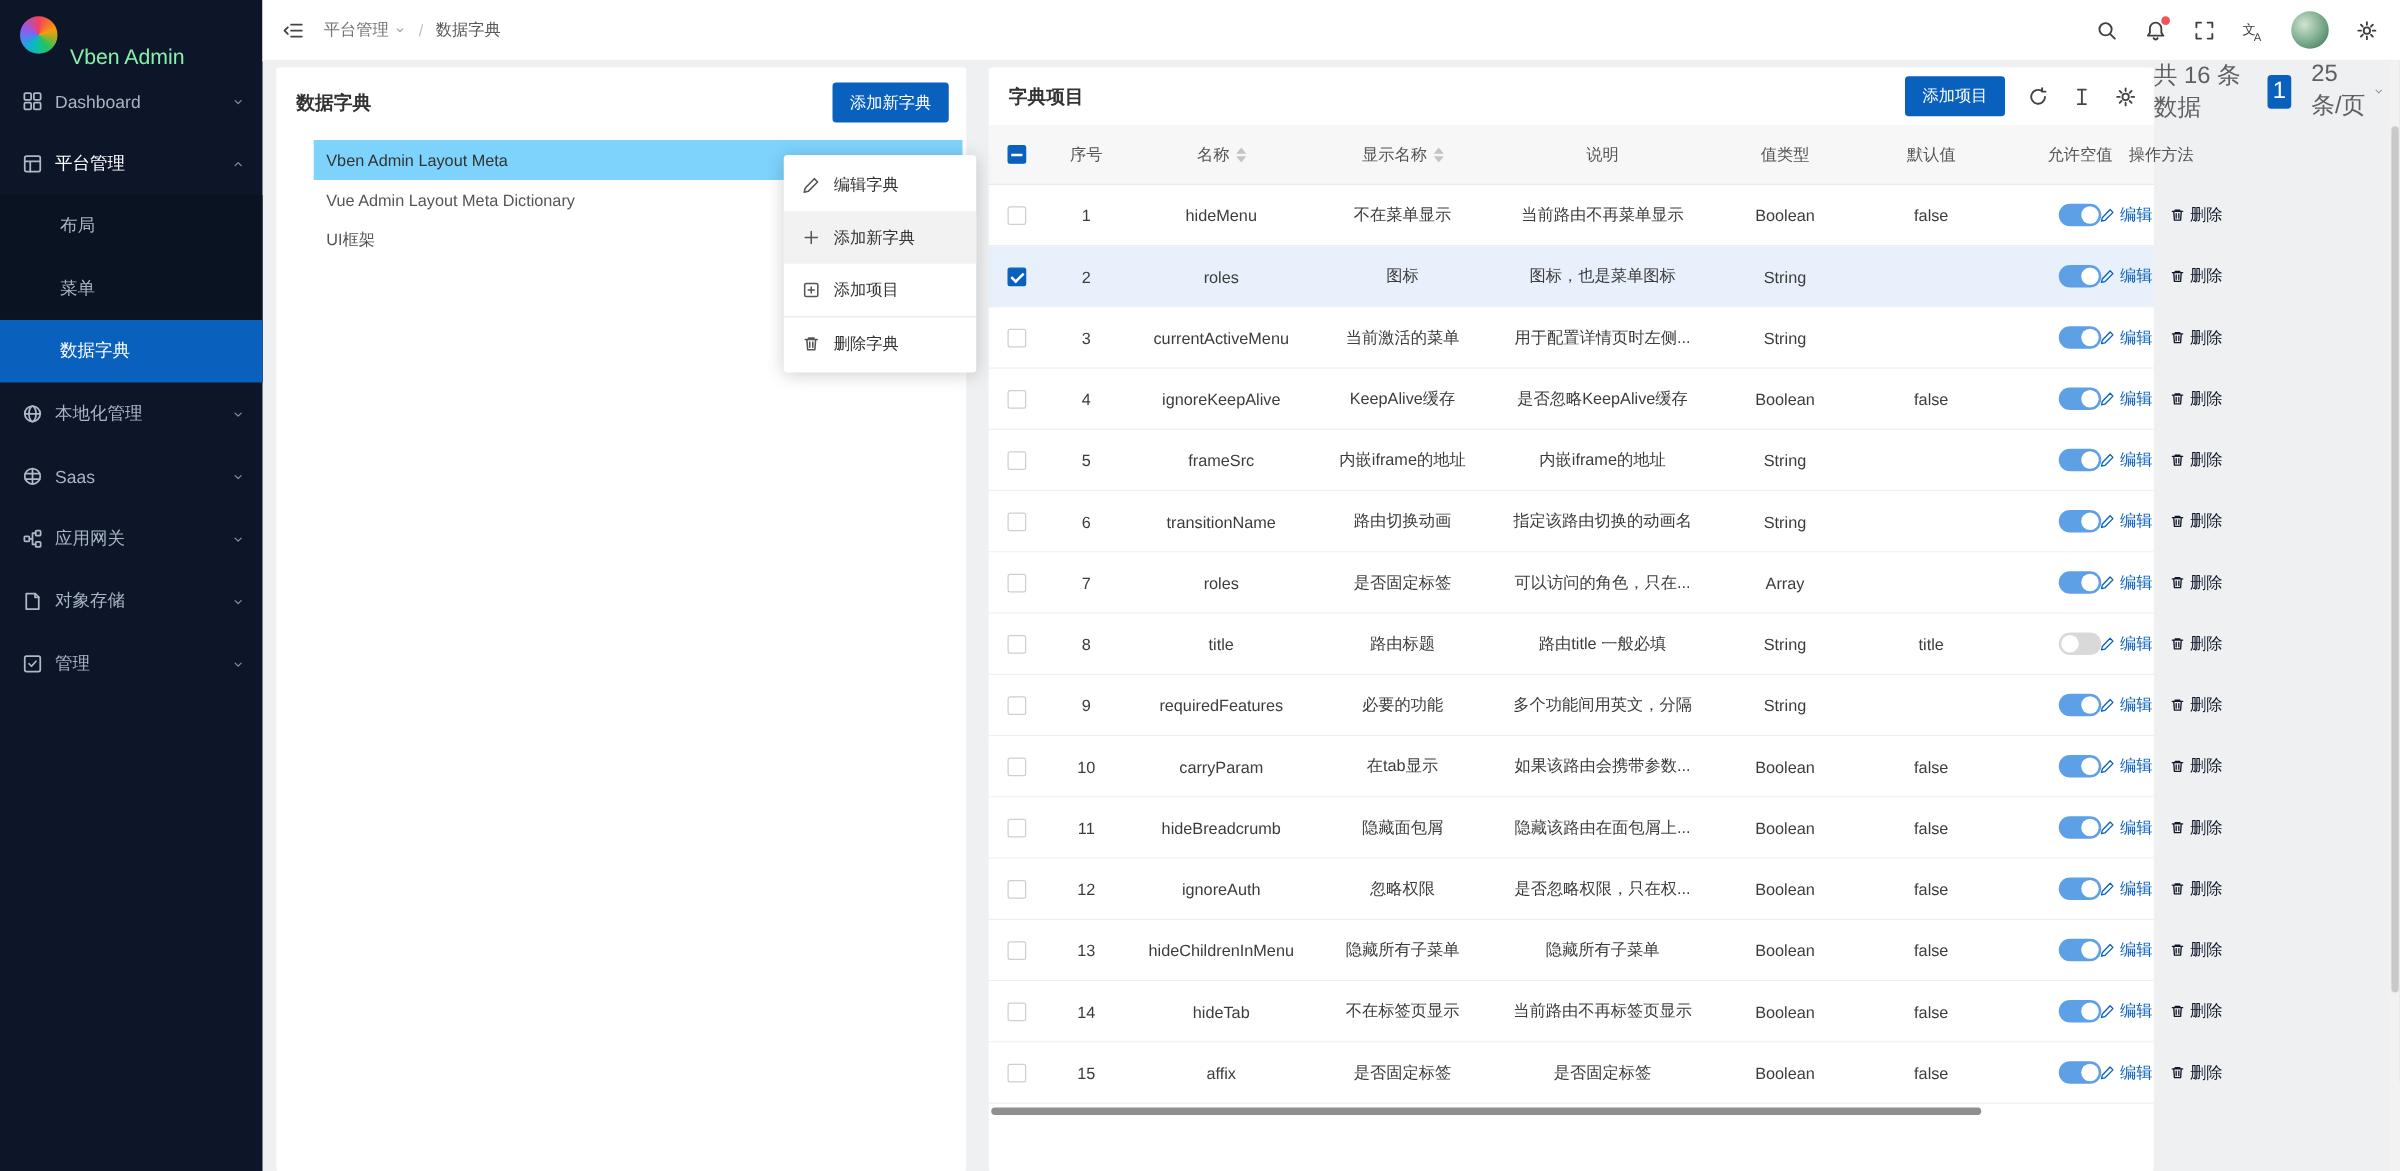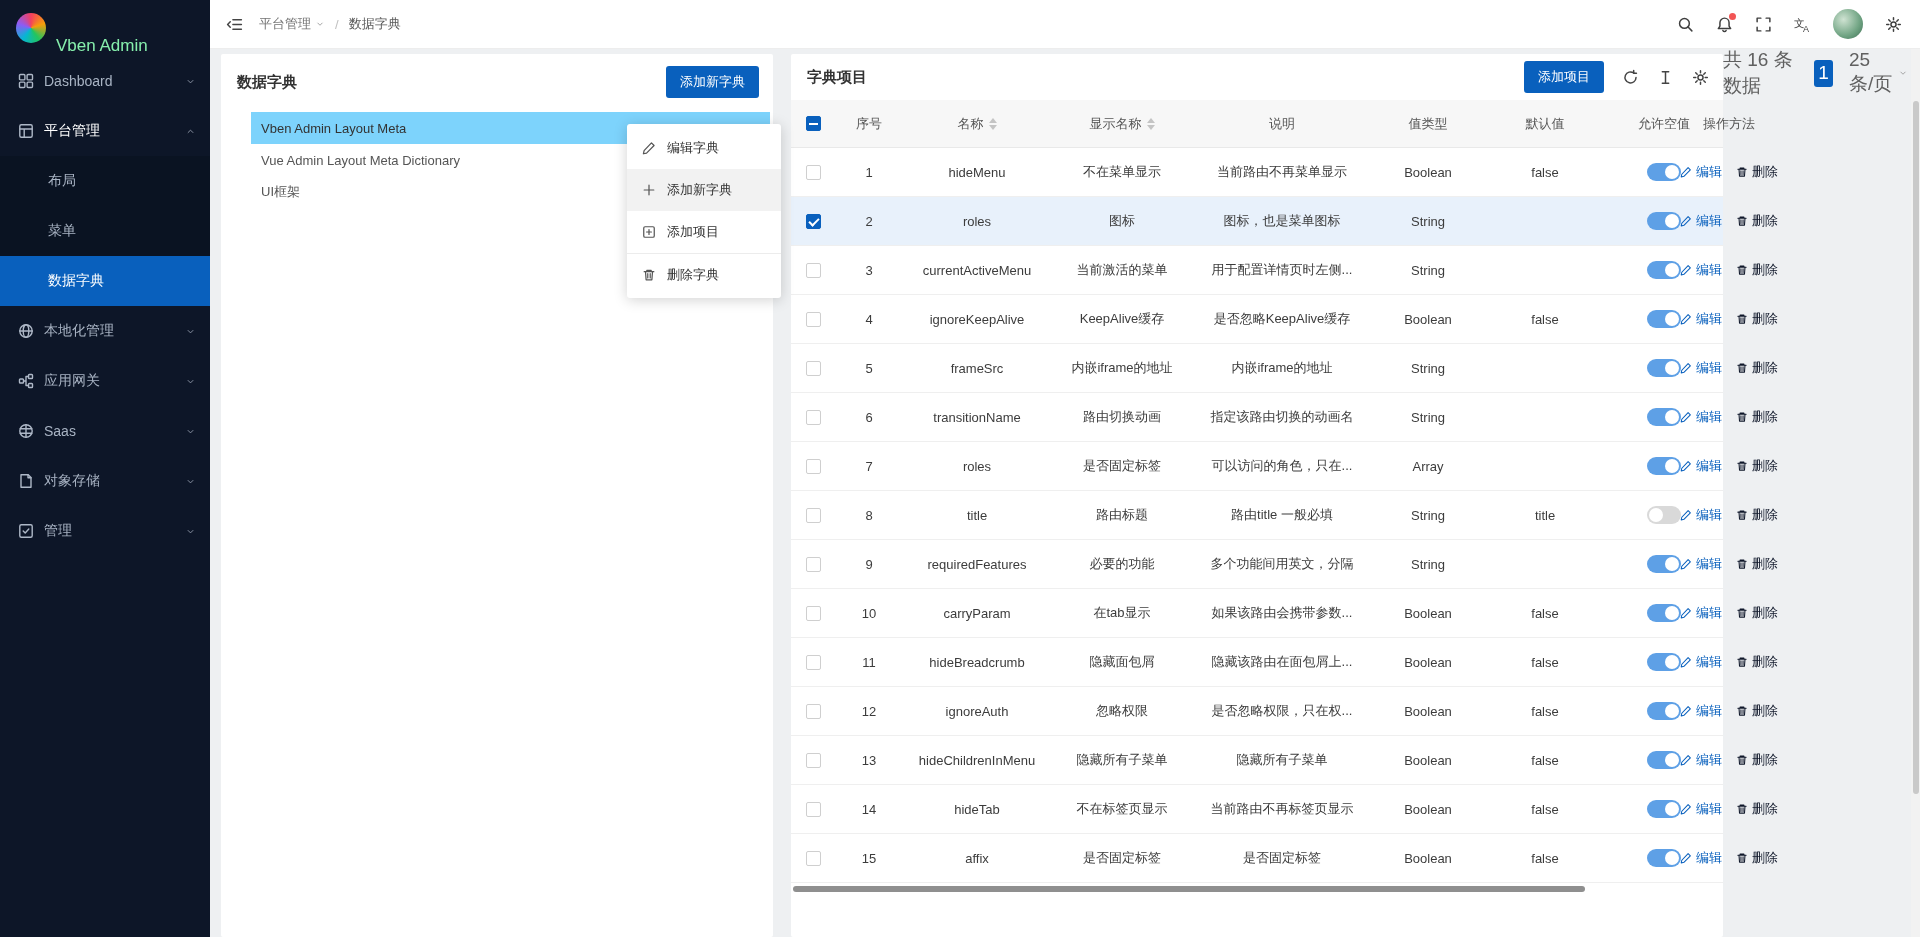--- a/index.html
+++ b/index.html
@@ -160,41 +160,41 @@
         <span class="nav-label">本地化管理</span>
         <span class="nav-chevron">
           <svg viewBox="0 0 16 16" width="16" height="16" fill="none" stroke="currentColor" stroke-width="1.4" stroke-linecap="round" stroke-linejoin="round">
             <path d="M4.5 6.5L8 10l3.5-3.5"></path>
           </svg>
         </span>
       </div>
       <div class="nav-item">
         <span class="nav-ico">
           <svg viewBox="0 0 16 16" width="16" height="16" fill="none" stroke="currentColor" stroke-width="1.4" stroke-linecap="round" stroke-linejoin="round">
+            <circle cx="8" cy="8" r="6.2"></circle>
+            <path d="M2.2 5.8h11.6M2.2 10.2h11.6M8 1.8v12.4"></path>
+          </svg>
+        </span>
+        <span class="nav-label">Saas</span>
+        <span class="nav-chevron">
+          <svg viewBox="0 0 16 16" width="16" height="16" fill="none" stroke="currentColor" stroke-width="1.4" stroke-linecap="round" stroke-linejoin="round">
+            <path d="M4.5 6.5L8 10l3.5-3.5"></path>
+          </svg>
+        </span>
+      </div>
+      <div class="nav-item">
+        <span class="nav-ico">
+          <svg viewBox="0 0 16 16" width="16" height="16" fill="none" stroke="currentColor" stroke-width="1.4" stroke-linecap="round" stroke-linejoin="round">
             <rect x="1.5" y="6" width="4" height="4" rx="0.8"></rect>
             <rect x="10.5" y="1.5" width="4" height="4" rx="0.8"></rect>
             <rect x="10.5" y="10.5" width="4" height="4" rx="0.8"></rect>
             <path d="M5.5 8h2.5M10.5 3.5H8v9h2.5"></path>
           </svg>
         </span>
         <span class="nav-label">应用网关</span>
-        <span class="nav-chevron">
-          <svg viewBox="0 0 16 16" width="16" height="16" fill="none" stroke="currentColor" stroke-width="1.4" stroke-linecap="round" stroke-linejoin="round">
-            <path d="M4.5 6.5L8 10l3.5-3.5"></path>
-          </svg>
-        </span>
-      </div>
-      <div class="nav-item">
-        <span class="nav-ico">
-          <svg viewBox="0 0 16 16" width="16" height="16" fill="none" stroke="currentColor" stroke-width="1.4" stroke-linecap="round" stroke-linejoin="round">
-            <circle cx="8" cy="8" r="6.2"></circle>
-            <path d="M2.2 5.8h11.6M2.2 10.2h11.6M8 1.8v12.4"></path>
-          </svg>
-        </span>
-        <span class="nav-label">Saas</span>
         <span class="nav-chevron">
           <svg viewBox="0 0 16 16" width="16" height="16" fill="none" stroke="currentColor" stroke-width="1.4" stroke-linecap="round" stroke-linejoin="round">
             <path d="M4.5 6.5L8 10l3.5-3.5"></path>
           </svg>
         </span>
       </div>
       <div class="nav-item">
         <span class="nav-ico">
           <svg viewBox="0 0 16 16" width="16" height="16" fill="none" stroke="currentColor" stroke-width="1.4" stroke-linecap="round" stroke-linejoin="round">
             <path d="M3 1.8h7.2L13 4.6v9.6H3z"></path>

